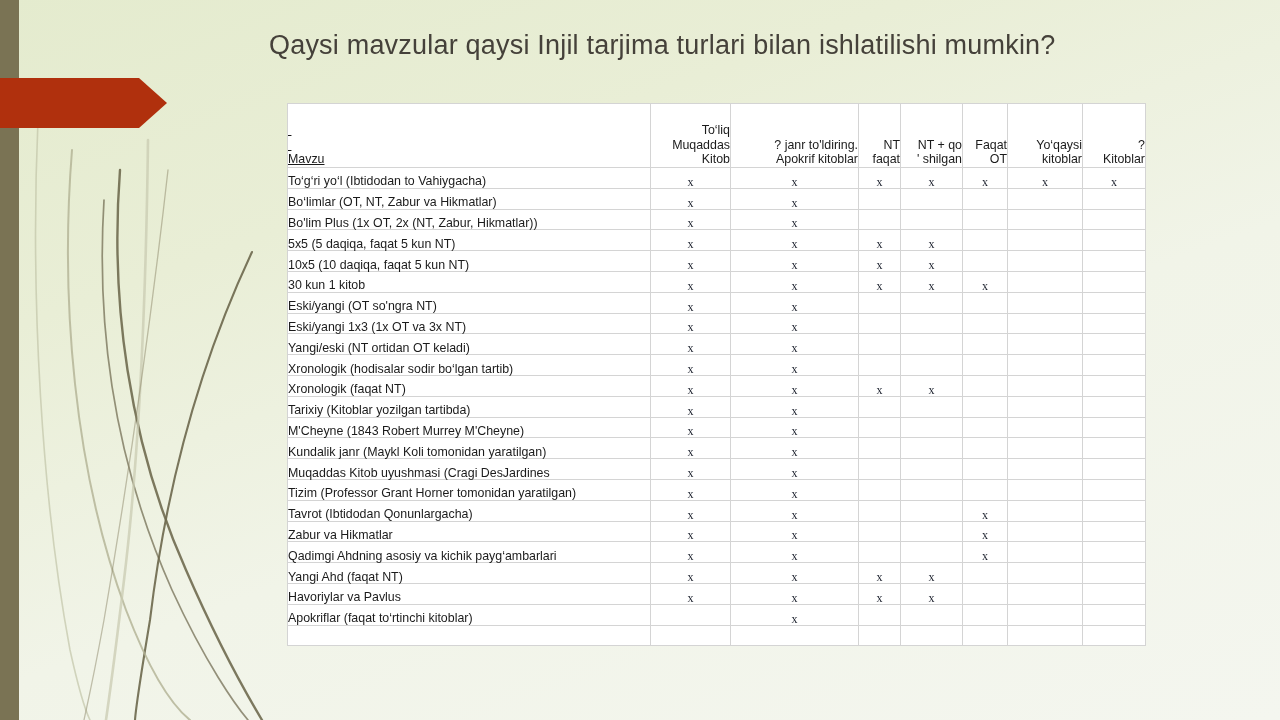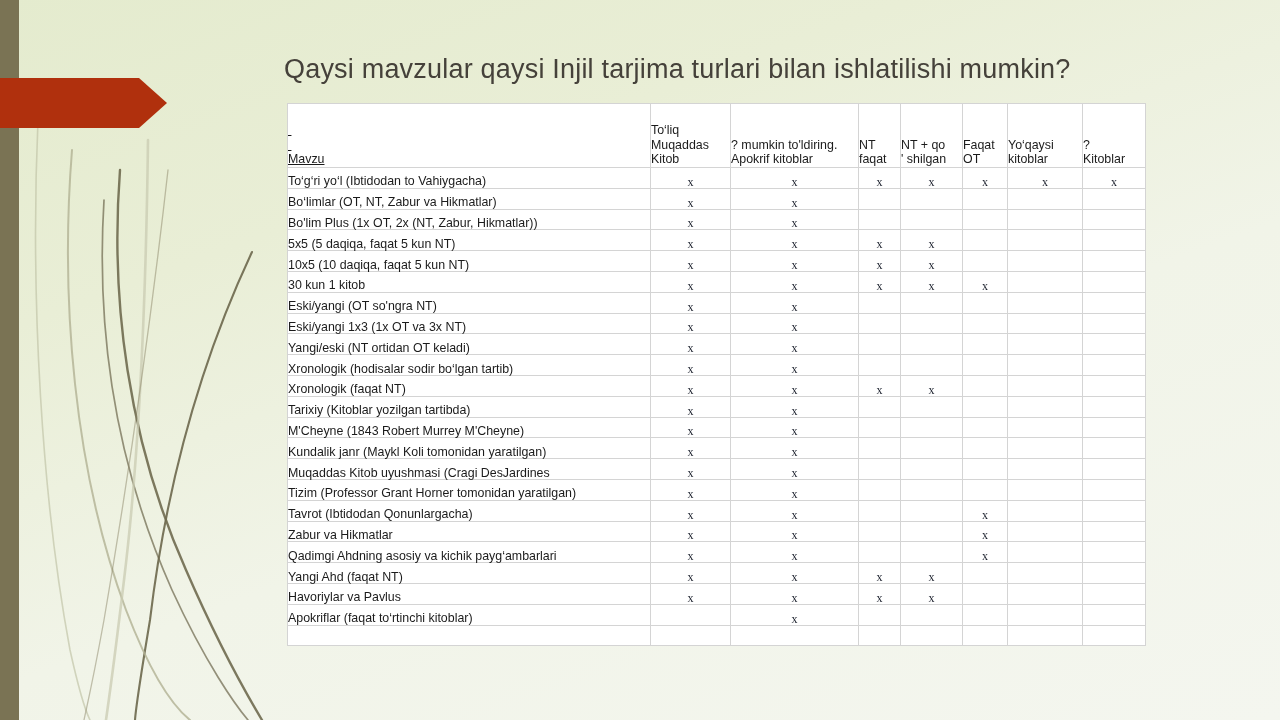--- a/index.html
+++ b/index.html
@@ -26,28 +26,27 @@
 
   
   #arrow-banner {
     position: absolute; left: 0; top: 78px;
     width: 167px; height: 50px;
   }
 
   
   #slide-title {
     position: absolute;
-    left: 284px; top: 30px;
+    left: 269px; top: 30px;
     width: 900px;
     font-size: 27px;
     font-weight: 400;
     color: #45413a;
     letter-spacing: 0.2px;
     white-space: nowrap;
-    margin-top: 24px;
   }
 
   
   #data-table-wrap {
     position: absolute;
     left: 287px; top: 103px;
     width: 858px;
     background: #ffffff;
   }
   table#data-table {
@@ -59,21 +58,21 @@
     color: #1b1b1b;
   }
   table#data-table td, table#data-table th {
     border: 1px solid #d4d4d4;
     padding: 0;
     font-weight: normal;
     vertical-align: bottom;
   }
   thead th {
     height: 64px;
-    text-align: left;
+    text-align: right;
     vertical-align: bottom;
     padding-bottom: 3px;
     line-height: 1.18;
     font-size: 12.4px;
   }
   thead th.topic-head {
     text-align: left;
     padding-left: 7px;
     text-decoration: underline;
   }
@@ -147,21 +146,21 @@
             <div>&nbsp;</div>
             <div>Mavzu</div>
           </th>
           <th>
             <div>To‘liq</div>
             <div>Muqaddas</div>
             <div>Kitob</div>
           </th>
           <th>
             <div>&nbsp;</div>
-            <div>? mumkin to'ldiring.</div>
+            <div>? janr to'ldiring.</div>
             <div>Apokrif kitoblar</div>
           </th>
           <th>
             <div>&nbsp;</div>
             <div>NT</div>
             <div>faqat</div>
           </th>
           <th>
             <div>&nbsp;</div>
             <div>NT + qo</div>

